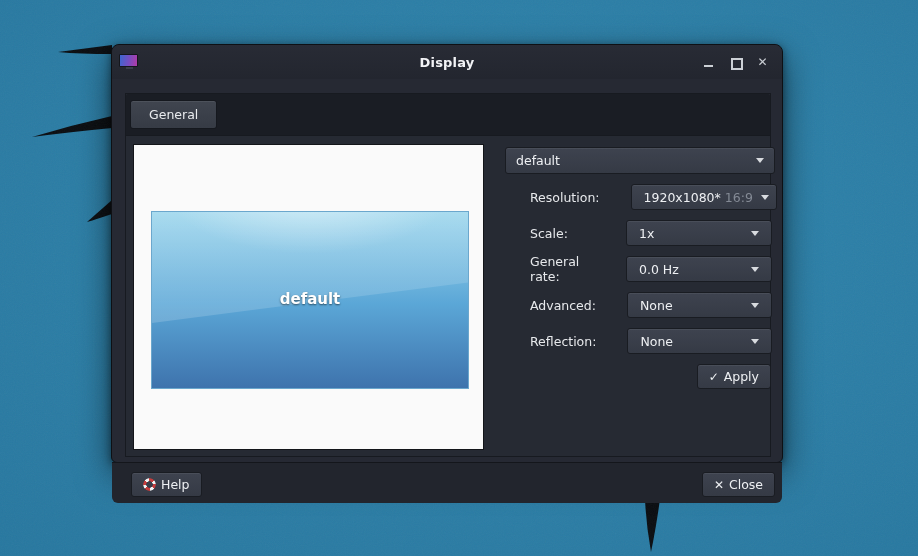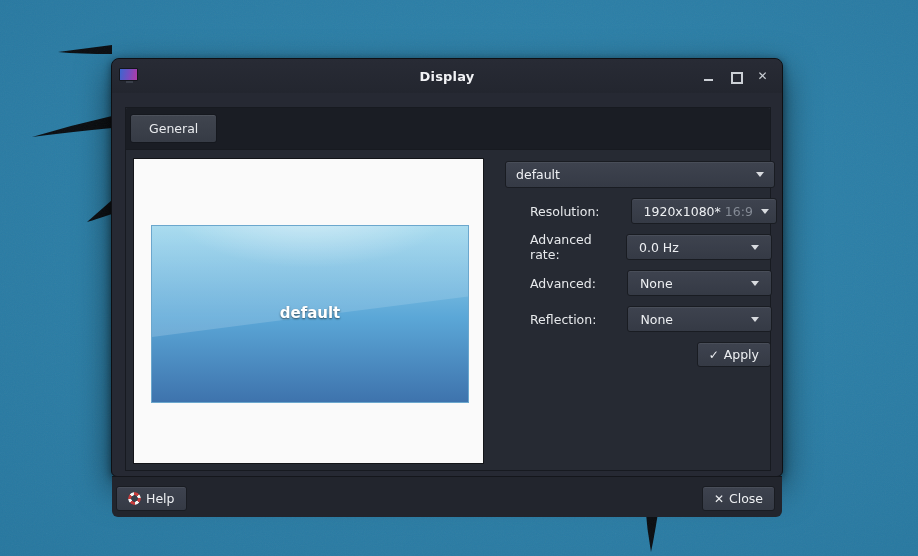--- a/index.html
+++ b/index.html
@@ -14,21 +14,20 @@
   .desktop svg.spikes { position:absolute; inset:0; }
   .noise { position:absolute; inset:0; opacity:.05; pointer-events:none; }
 
   
   .window {
     position:absolute; left:111px; top:44px; width:672px; height:419px;
     background:#262933;
     border:1px solid #0e1014;
     border-radius:8px 8px 6px 6px;
     box-shadow:0 12px 34px rgba(0,0,0,.55), 0 2px 8px rgba(0,0,0,.45);
-    margin-top:14px;
   }
 
   
   .titlebar {
     position:relative; height:34px;
     background:linear-gradient(#282b35, #23262f);
     border-radius:8px 8px 0 0;
     display:flex; align-items:center;
   }
   .app-icon { position:absolute; left:7px; top:9px; width:20px; height:16px; }
@@ -123,21 +122,21 @@
     color:#eef0f3; font-size:12.5px; height:25px;
     display:flex; align-items:center; justify-content:center; cursor:pointer; padding:0 11px;
   }
   .btn .ico { margin-right:5px; font-size:12px; }
 
   
   .footer {
     position:absolute; left:0; right:0; top:417px; height:41px;
     background:#22252d; border-top:1px solid #14161b; border-radius:0 0 6px 6px;
   }
-  .help-btn { position:absolute; left:4px; top:9px; }
+  .help-btn { position:absolute; left:19px; top:9px; }
   .close-btn { position:absolute; right:7px; top:9px; }
   .lifebuoy {
     width:13px; height:13px; border-radius:50%; margin-right:5px; flex:none;
     background:conic-gradient(#c63d3d 0 45deg, #f4f4f4 45deg 90deg, #c63d3d 90deg 135deg, #f4f4f4 135deg 180deg,
                               #c63d3d 180deg 225deg, #f4f4f4 225deg 270deg, #c63d3d 270deg 315deg, #f4f4f4 315deg 360deg);
     -webkit-mask:radial-gradient(circle, transparent 0 3px, #000 3.5px);
             mask:radial-gradient(circle, transparent 0 3px, #000 3.5px);
   }
 </style>
 </head>
@@ -192,21 +191,28 @@
 
       <div class="rows">
         <div class="row">
           <span class="row-label">Resolution:</span>
           <div class="btnlike combo">
             <span class="val"><span>1920x1080*</span><span class="val-dim">16:9</span></span>
             <span class="chev"></span>
           </div>
         </div>
         <div class="row">
-          <span class="row-label">Advanced rate:</span>
+          <span class="row-label">Scale:</span>
+          <div class="btnlike combo">
+            <span class="val">1x</span>
+            <span class="chev"></span>
+          </div>
+        </div>
+        <div class="row">
+          <span class="row-label">General rate:</span>
           <div class="btnlike combo">
             <span class="val">0.0 Hz</span>
             <span class="chev"></span>
           </div>
         </div>
         <div class="row">
           <span class="row-label">Advanced:</span>
           <div class="btnlike combo">
             <span class="val">None</span>
             <span class="chev"></span>

